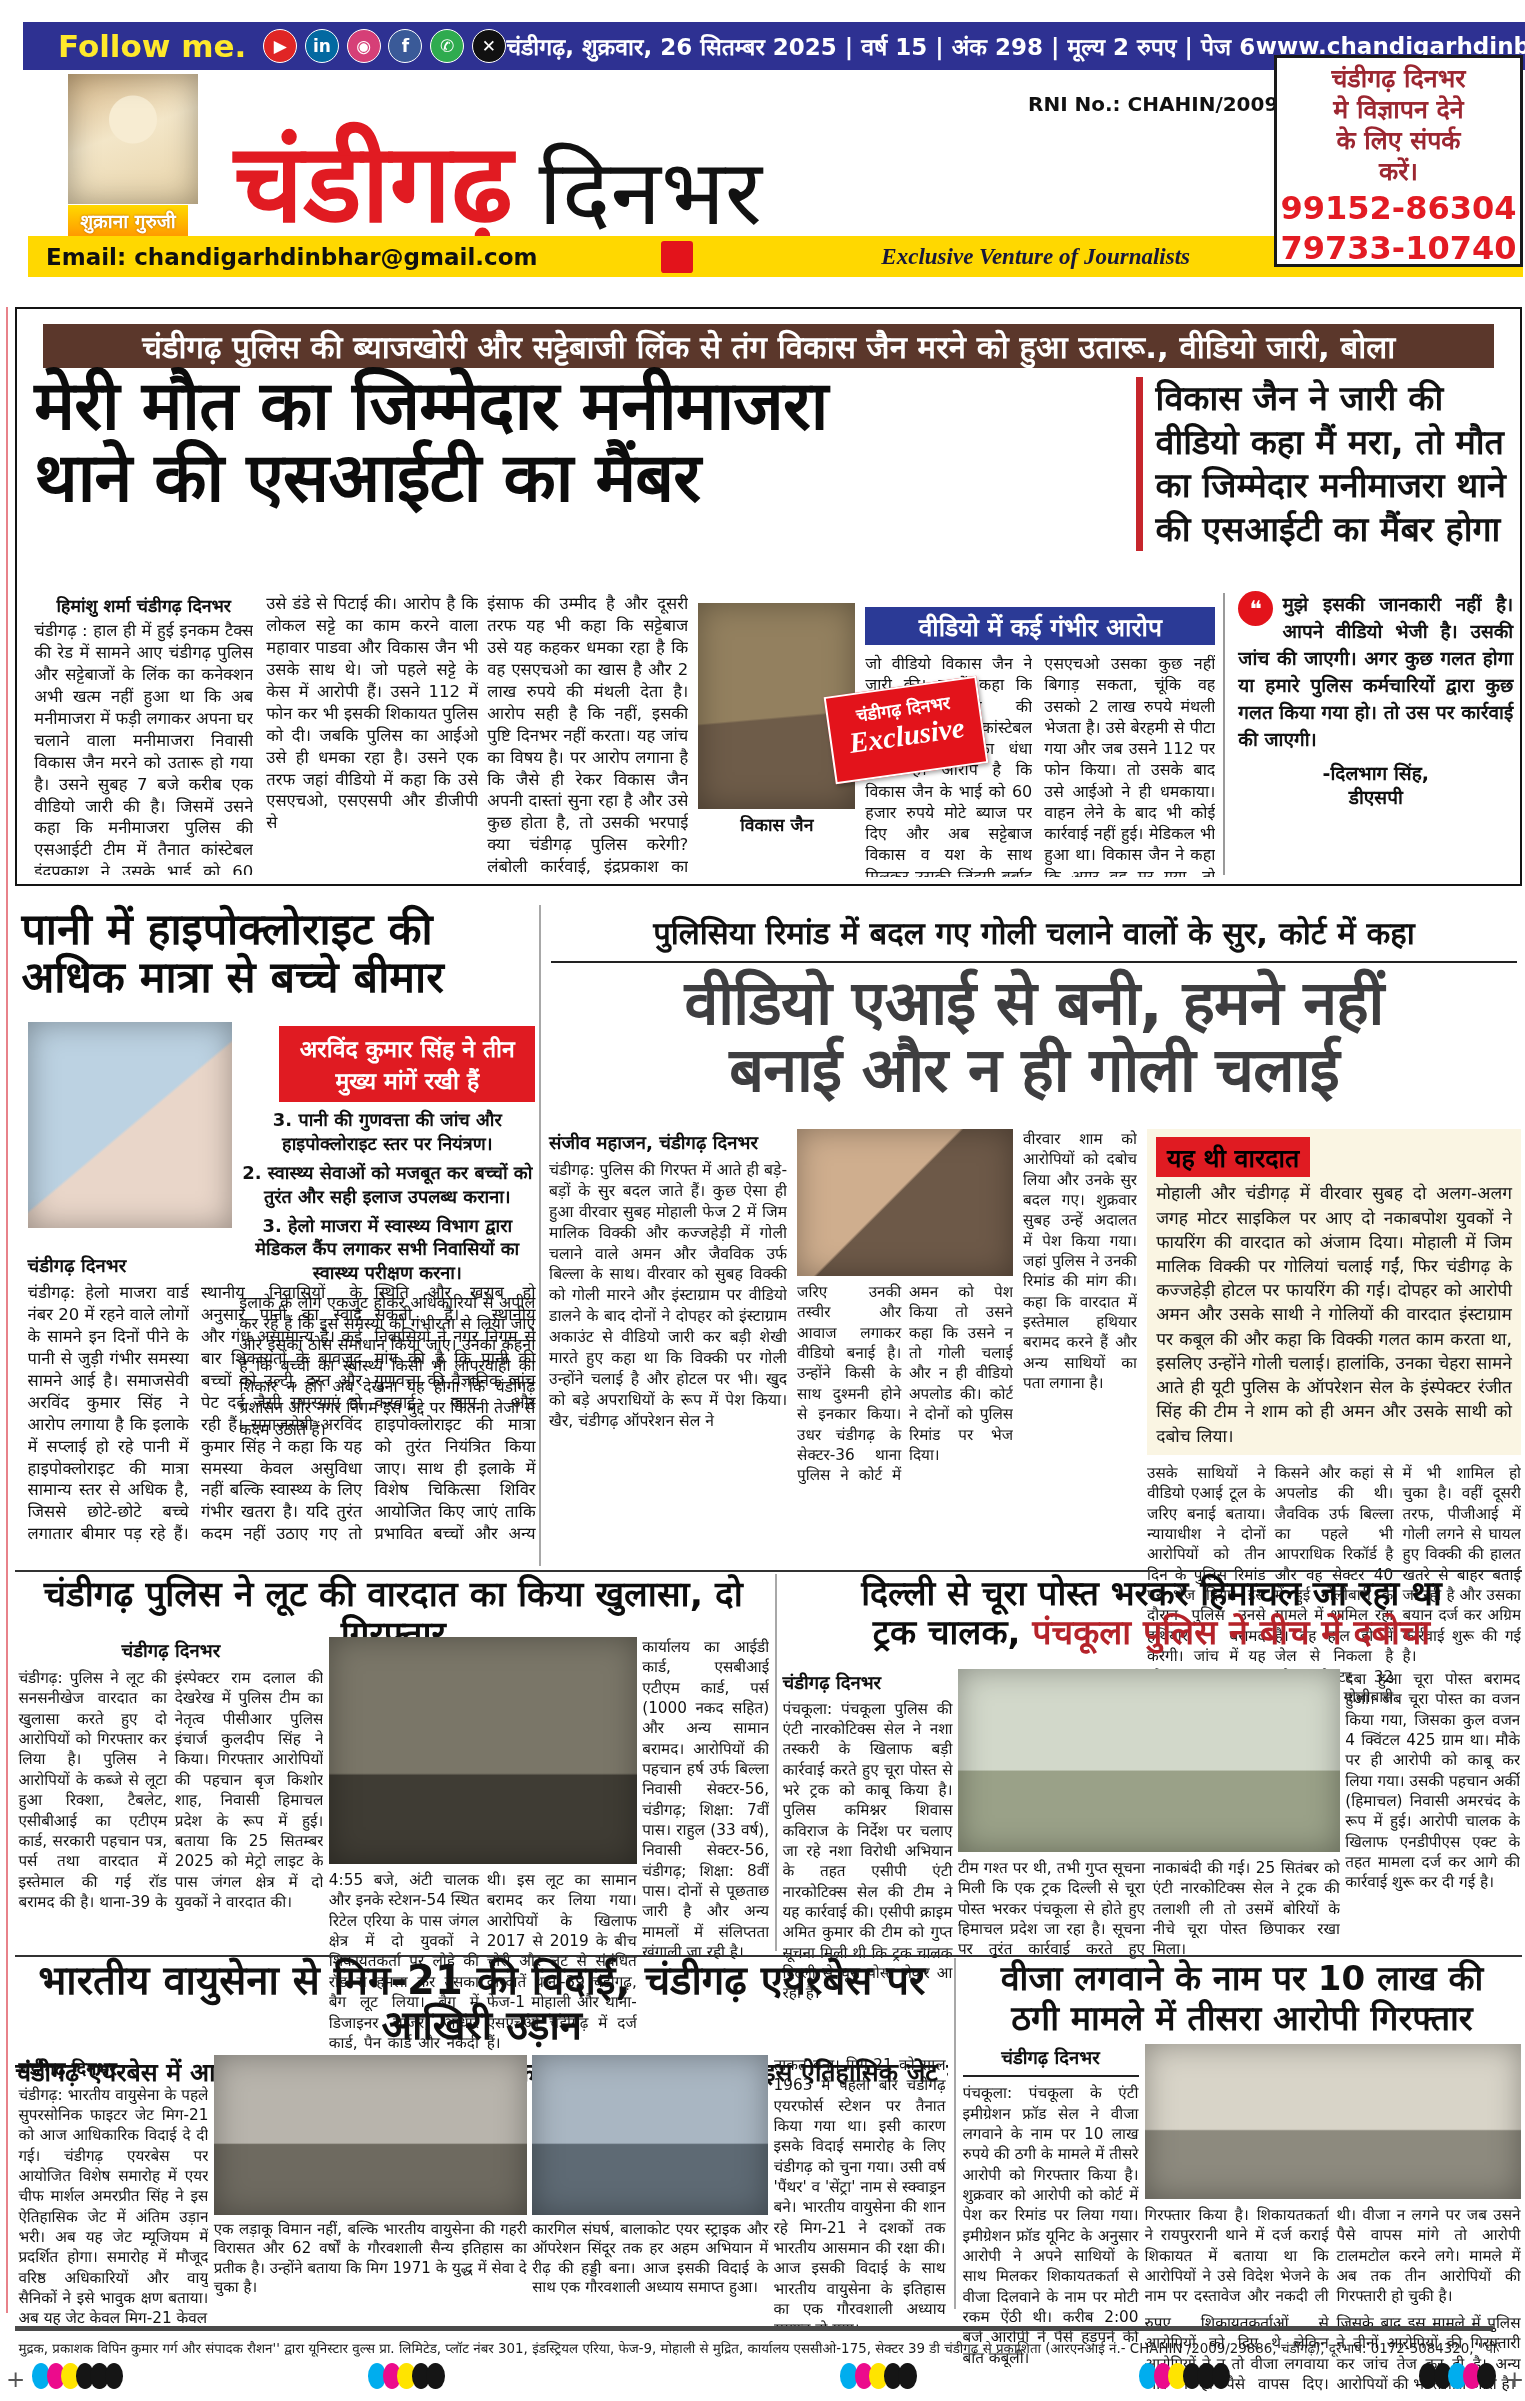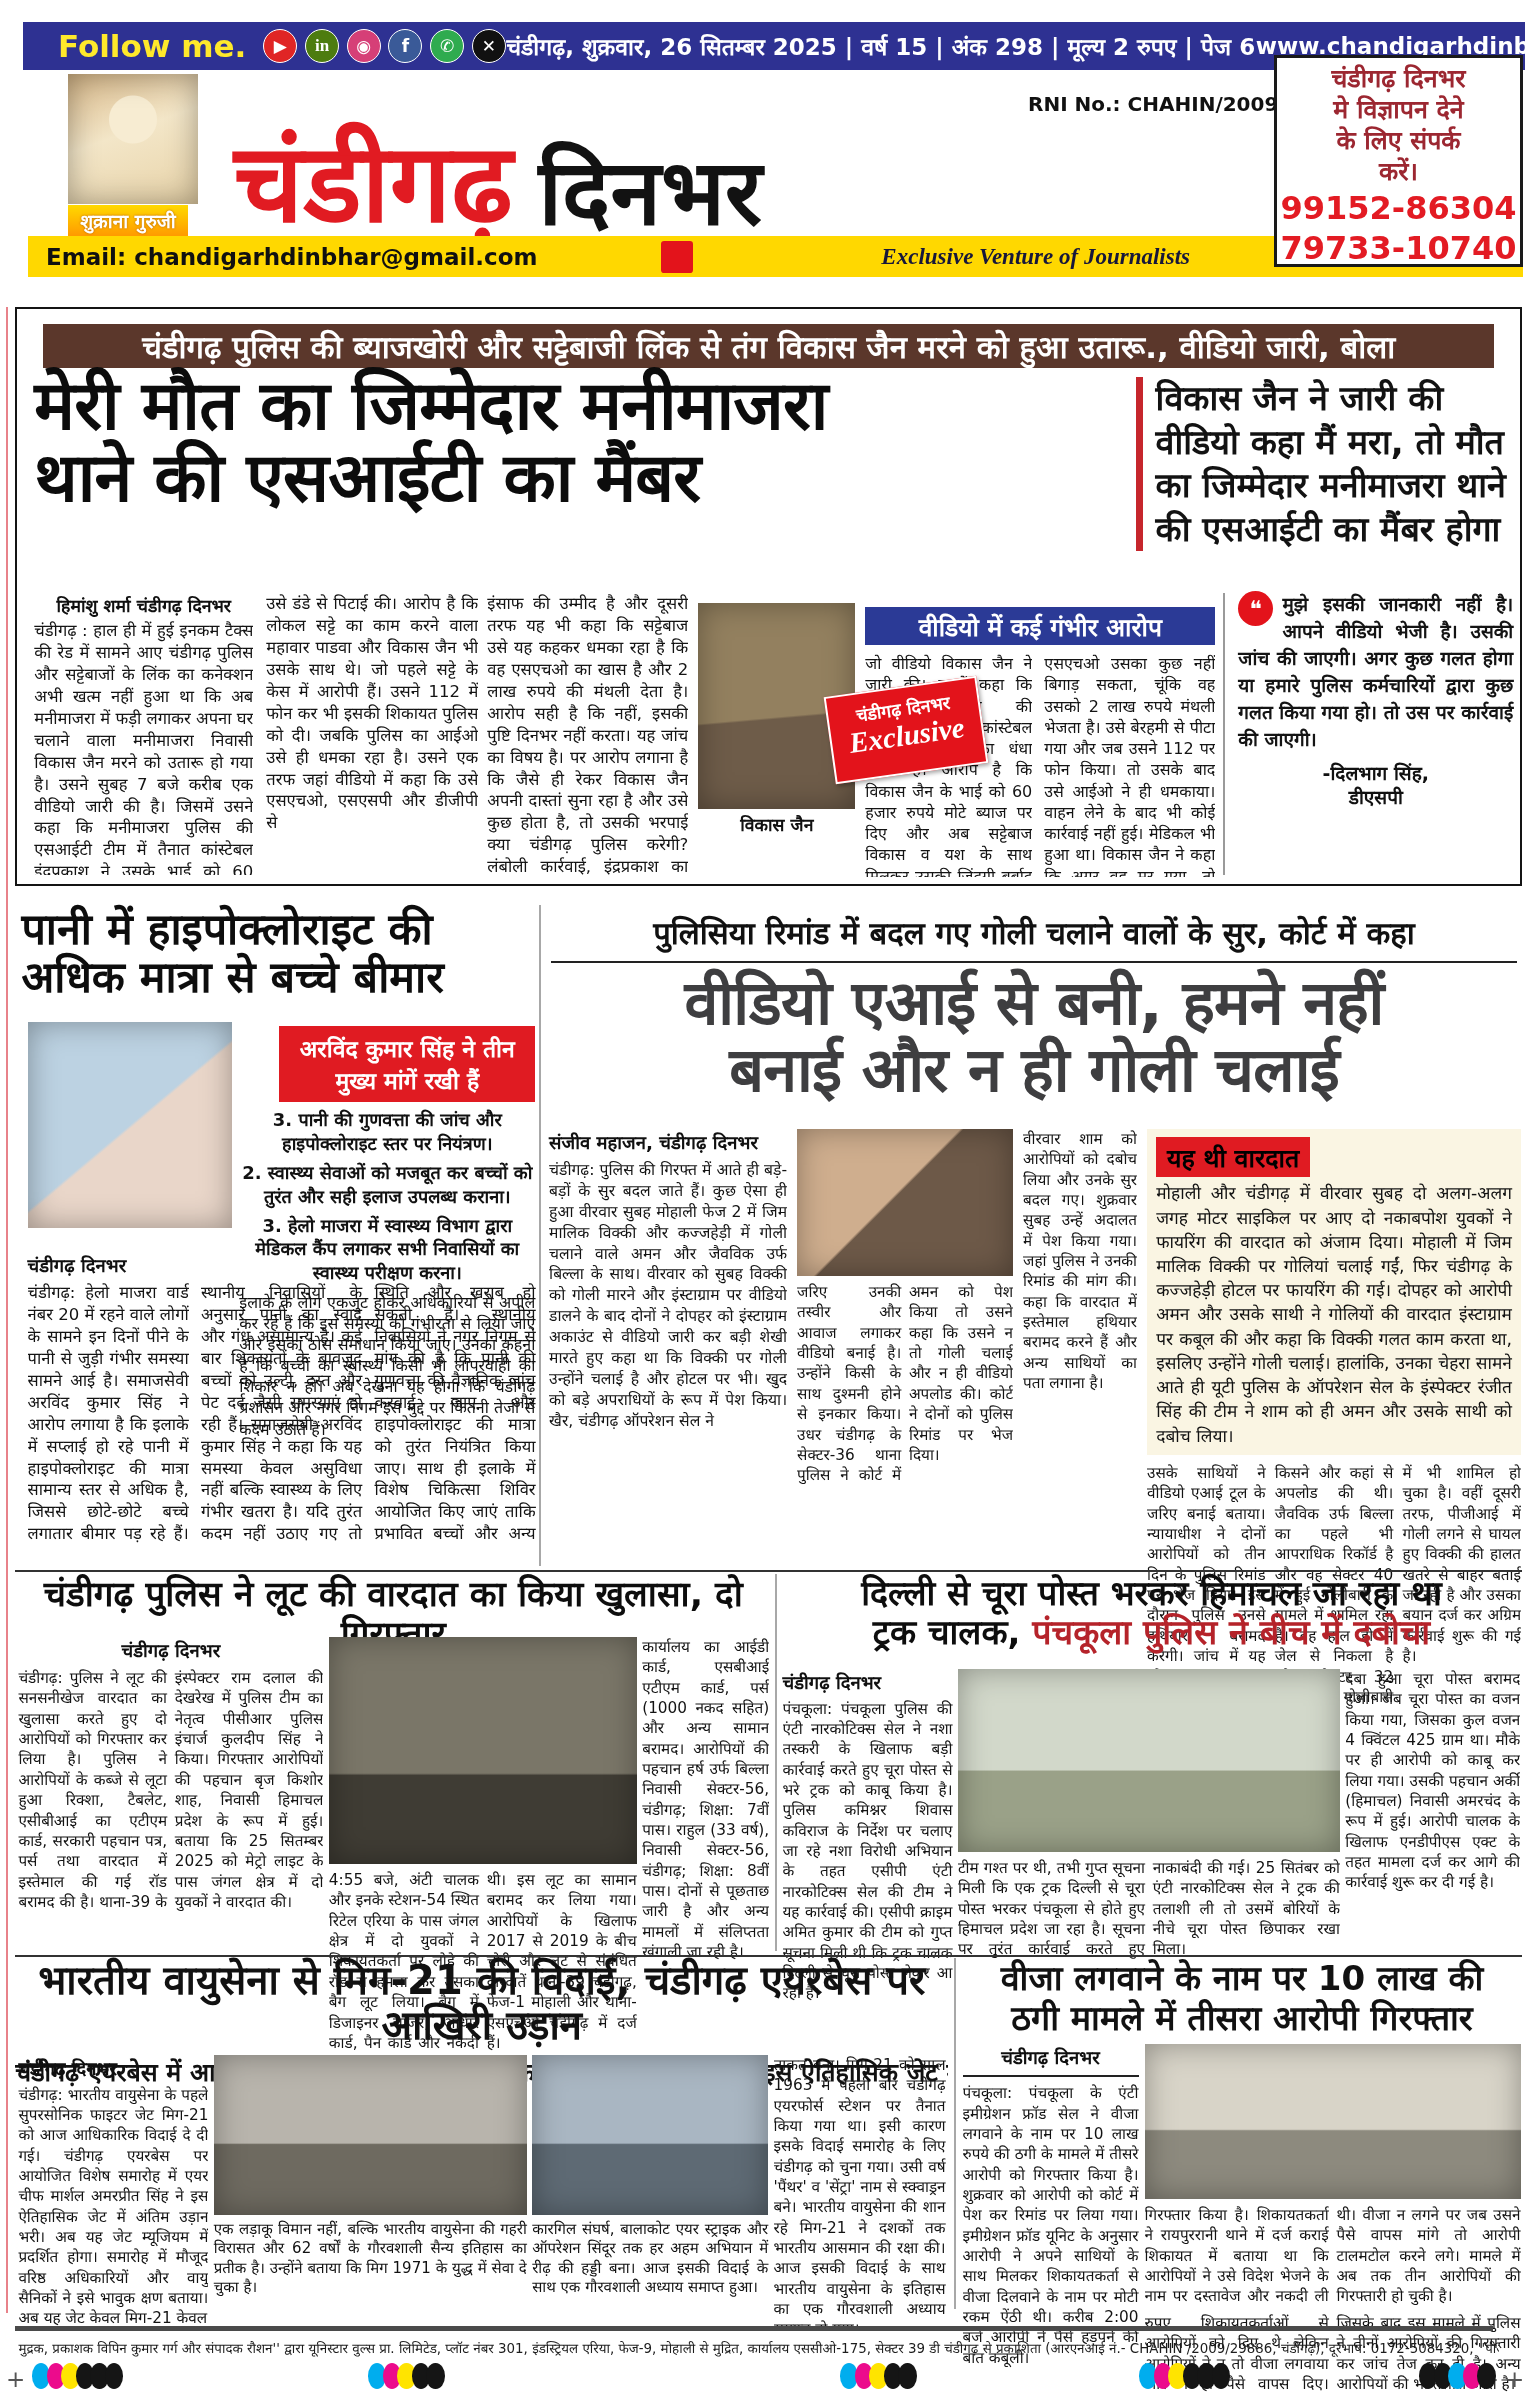--- a/index.html
+++ b/index.html
@@ -5,36 +5,36 @@
   html,body{margin:0;padding:0;background:#fff;}
   .page{position:relative;width:1525px;height:2401px;background:#fff;overflow:hidden;
         font-family:"DejaVu Sans","Liberation Sans",sans-serif;color:#111;}
   .abs{position:absolute;}
   
   .topbar{left:23px;top:21.5px;width:1502px;height:48px;background:#2e3192;display:flex;align-items:center;}
   .follow{color:#ffe92b;font-size:31px;font-weight:800;padding-left:35px;white-space:nowrap;}
   .socials{display:flex;gap:7.7px;margin-left:17px;}
   .soc{width:34px;height:34px;border-radius:50%;display:flex;align-items:center;justify-content:center;
        color:#fff;font-size:17px;font-weight:700;border:1.5px solid #fff;box-sizing:border-box;}
-  .soc.yt{background:#e02525;} .soc.li{background:#4d7c0f;font-family:Liberation Serif, serif;} .soc.ig{background:#d63f77;}
+  .soc.yt{background:#e02525;} .soc.li{background:#0369a1;} .soc.ig{background:#d63f77;}
   .soc.fb{background:#3a5a98;} .soc.wa{background:#2fab4f;} .soc.x{background:#111;}
   .slash{width:12.3px;height:66px;background:#fff;transform:skewX(-22deg);margin:0 3.8px;}
   .slash.s2{margin-left:-10.7px;}
   .dateline{flex:1;text-align:center;color:#fff;font-size:23px;font-weight:700;white-space:nowrap;}
   .website{width:299px;text-align:center;color:#fff;font-size:23px;font-weight:700;}
   
   .guruphoto{left:68px;top:74px;width:130px;height:130px;background:
      radial-gradient(circle at 50% 35%,#f7ecd2 0 22%,transparent 23%),
      linear-gradient(160deg,#d9b98a,#f3e6c8 45%,#e8d3a8);box-shadow:inset 0 0 23px rgba(120,80,20,.45);}
   .gurucap{left:68px;top:205px;width:120px;height:31px;background:linear-gradient(#ffd900,#ff9a00);
      color:#fff;font-weight:800;font-size:19px;display:flex;align-items:center;justify-content:center;
      text-shadow:0 0 2.3px #b35b00;}
   .logo{left:234px;top:68px;width:1028px;height:170px;display:flex;align-items:flex-end;white-space:nowrap;}
   .logo .red{color:#e11b22;font-size:109px;font-weight:800;line-height:1;}
-  .logo .blk{color:#121212;font-size:91px;font-weight:700;line-height:1;margin-left:26px;}
+  .logo .blk{color:#121212;font-size:91px;font-weight:400;line-height:1;margin-left:26px;}
   .rni{left:1028px;top:92px;font-size:20px;font-weight:700;color:#111;}
   .adbox{left:1274px;top:55px;width:249px;height:212px;background:#fff;border:3.1px solid #1a1a1a;
      box-sizing:border-box;text-align:center;padding-top:4.6px;z-index:5;}
   .adbox .l{color:#9c2731;font-size:25px;font-weight:800;line-height:1.24;}
   .adbox .p{color:#e31b23;font-size:32px;font-weight:800;line-height:1.15;margin-top:3.1px;}
   .ystrip{left:28px;top:236px;width:1495px;height:41px;background:#ffd800;}
   .email{left:46px;top:244px;font-size:23px;font-weight:800;color:#101010;}
   .redsq{left:661px;top:241px;width:32px;height:32px;background:#e3131b;border-radius:3.1px;}
   .tagline{top:244px;right:335px;font-family:"Liberation Serif","DejaVu Serif",serif;
      font-style:italic;font-weight:700;font-size:23px;color:#17173a;}

